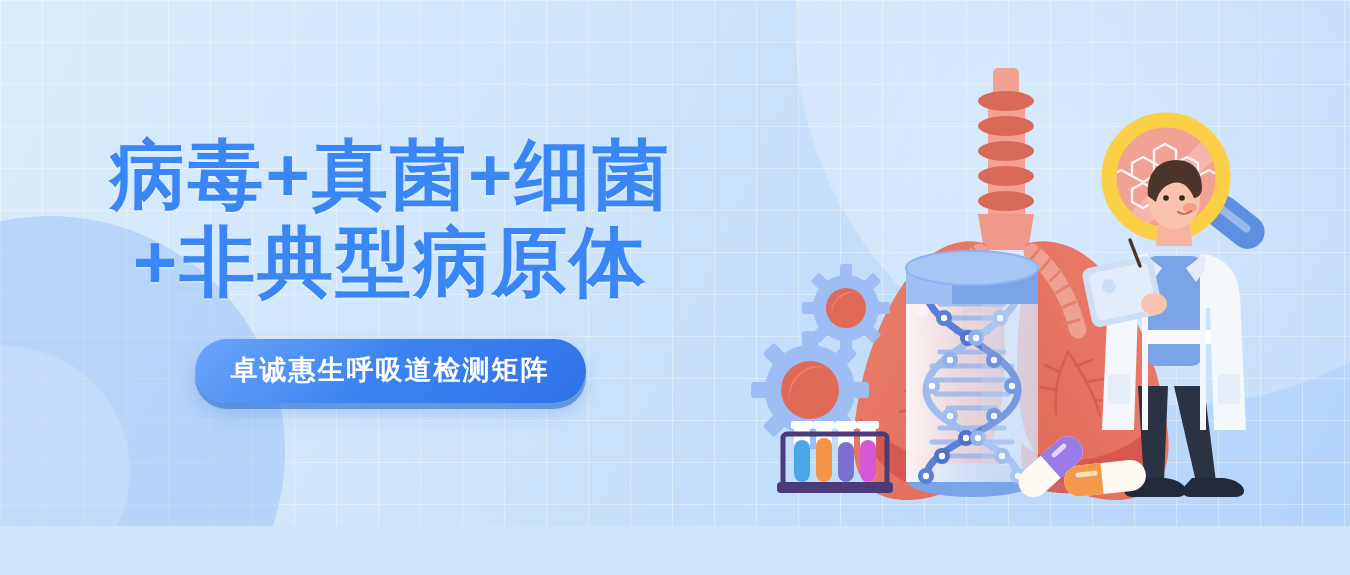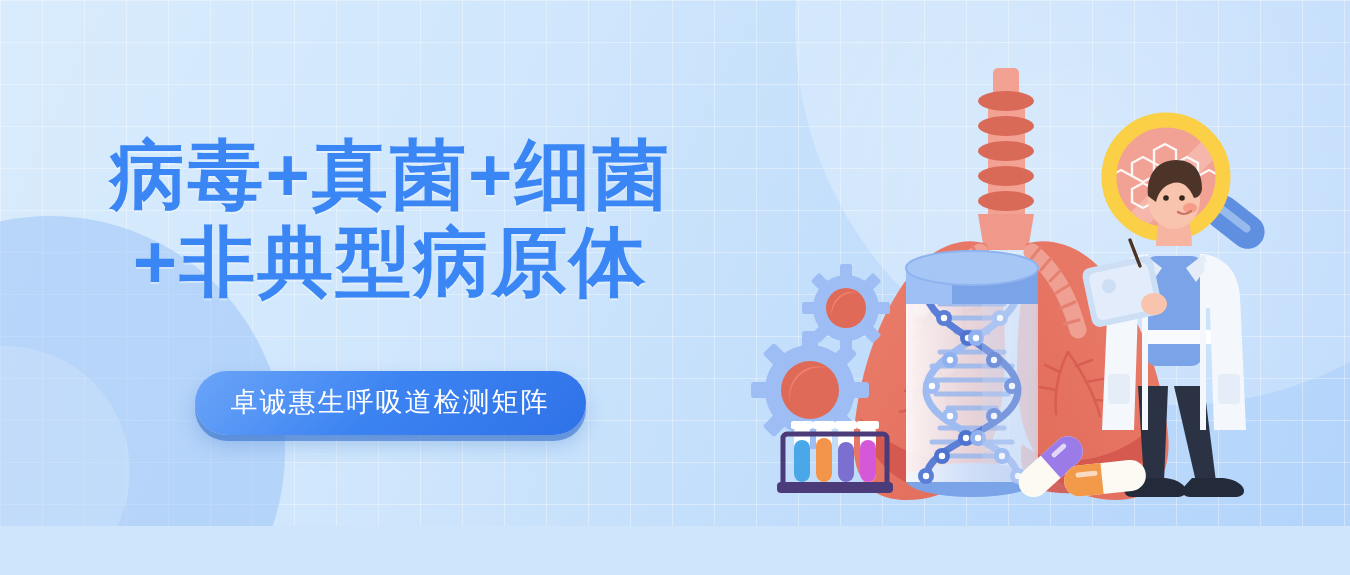--- a/index.html
+++ b/index.html
@@ -50,24 +50,23 @@
     text-shadow:0 2px 0 rgba(255,255,255,.35);
   }
   .headline .l2{display:block;text-align:center;}
   .pill-wrap{margin-top:34px;display:flex;justify-content:center;}
   .pill{
     display:inline-block;
     padding:13px 36px 15px;
     border-radius:34px;
     background:linear-gradient(135deg,#6ba5f8 0%,#3c83f2 48%,#2f72e8 100%);
     color:#ffffff;
-    font-size:27px;font-weight:normal;letter-spacing:2px;
+    font-size:27px;font-weight:bold;letter-spacing:2px;
     box-shadow:0 6px 0 rgba(44,106,202,.55),0 10px 20px rgba(46,110,200,.28);
     white-space:nowrap;
-    margin-top:32px;
   }
   
   .art{position:absolute;left:750px;top:0;width:600px;height:575px;}
   .art svg{display:block;width:600px;height:575px;}
 </style>
 </head>
 <body>
 
 <div id="banner">
 

